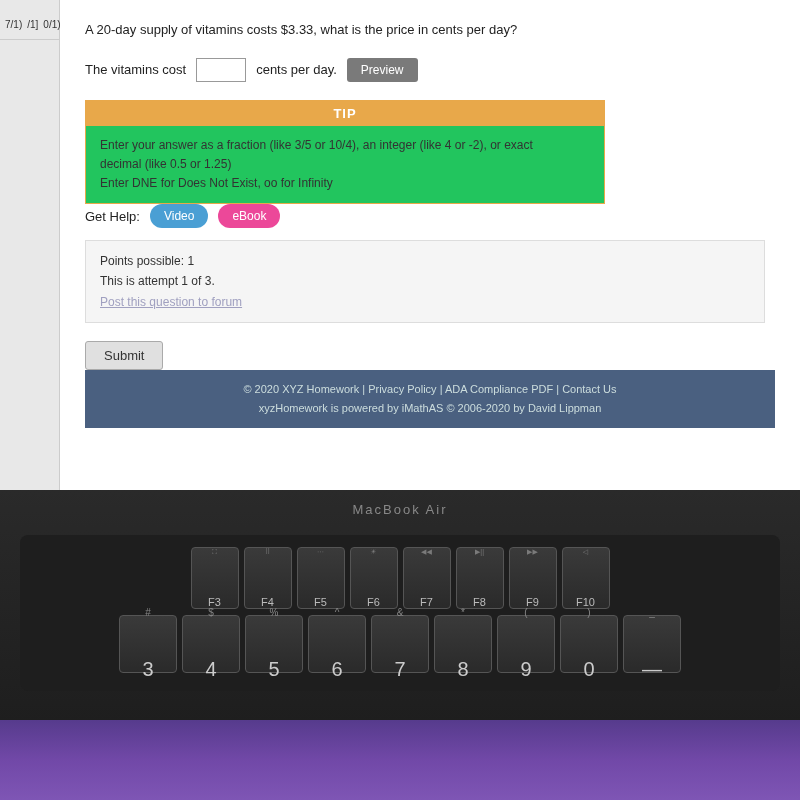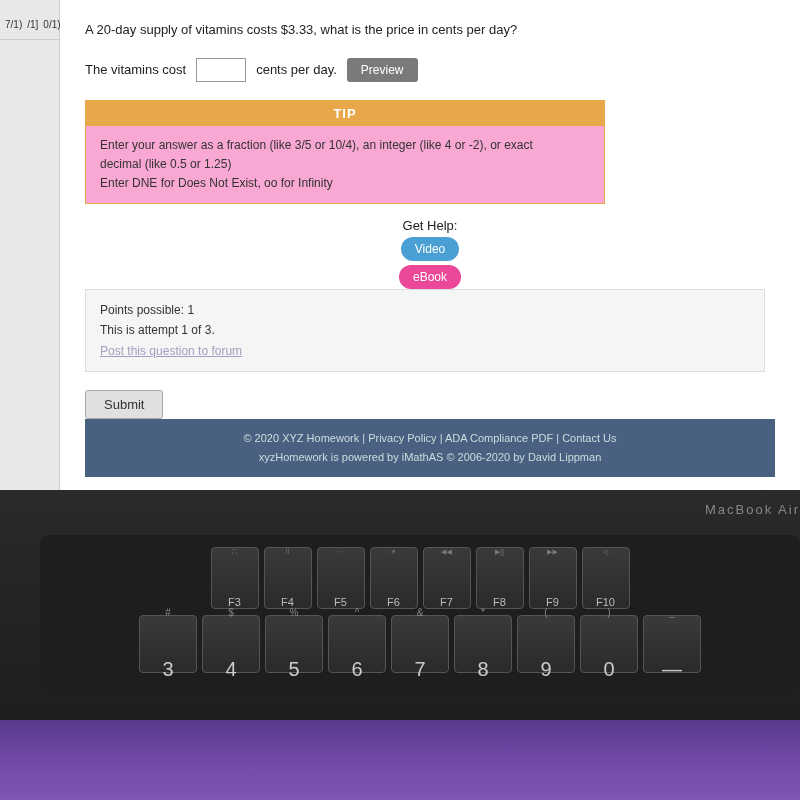--- a/index.html
+++ b/index.html
@@ -82,22 +82,22 @@
       border: none;
       padding: 5px 14px;
       font-size: 12px;
       cursor: pointer;
       border-radius: 3px;
     }
 
     
     .tip-box {
       border: 1px solid #e8a84a;
-      background: #f9a8d4;
-      margin-bottom: 14px;
+      background: #22c55e;
+      margin-bottom: 0;
       max-width: 520px;
     }
 
     .tip-header {
       background: #e8a84a;
       color: white;
       text-align: center;
       padding: 5px;
       font-size: 13px;
       font-weight: bold;
@@ -108,23 +108,22 @@
       padding: 10px 14px;
       font-size: 12px;
       color: #333;
       line-height: 1.6;
     }
 
     
     .get-help-row {
       display: flex;
       align-items: center;
-      gap: 4px;
-      margin-bottom: 0;
-      flex-direction: column;
+      gap: 10px;
+      margin-bottom: 12px;
     }
 
     .get-help-label {
       font-size: 13px;
       color: #222;
     }
 
     .video-btn {
       background: #4a9fd4;
       color: white;
@@ -188,21 +187,21 @@
     
     .laptop-body {
       position: absolute;
       top: 490px;
       left: 0;
       width: 800px;
       height: 310px;
       background: linear-gradient(to bottom, #2a2a2a 0%, #1a1a1a 100%);
       display: flex;
       flex-direction: column;
-      align-items: flex-end;
+      align-items: center;
     }
 
     .laptop-brand {
       color: #888;
       font-size: 13px;
       letter-spacing: 2px;
       margin-top: 12px;
       margin-bottom: 18px;
     }
 

